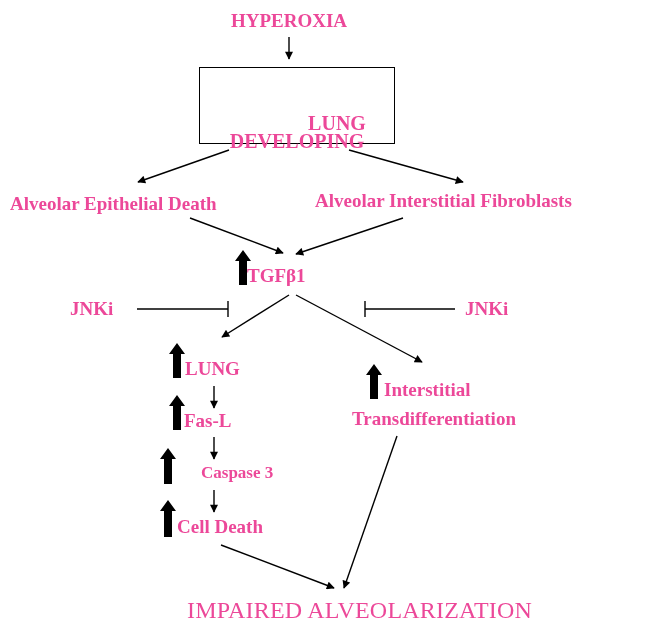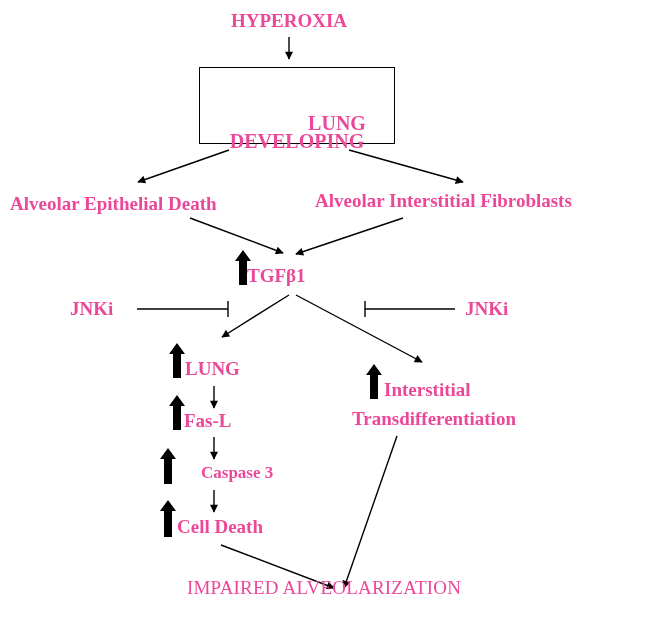--- a/index.html
+++ b/index.html
@@ -76,13 +76,13 @@
 <div class="lbl" style="left:465px; top:299px; font-size:19px;">JNKi</div>
 
 <div class="lbl" style="left:185px; top:359px; font-size:19px;">LUNG</div>
 <div class="lbl" style="left:184px; top:411px; font-size:19px;">Fas-L</div>
 <div class="lbl" style="left:177px; top:464px; font-size:17px;margin-left:24px;">Caspase 3</div>
 <div class="lbl" style="left:177px; top:517px; font-size:19px;">Cell Death</div>
 
 <div class="lbl" style="left:384px; top:380px; font-size:19px;">Interstitial</div>
 <div class="lbl" style="left:352px; top:409px; font-size:19px;">Transdifferentiation</div>
 
-<div class="lbl" style="left:187px; top:578px; font-size:19px; font-weight:normal; letter-spacing:0.2px;">IMPAIRED ALVEOLARIZATION</div>
+<div class="lbl" style="left:187px; top:598px; font-size:24px; font-weight:normal; letter-spacing:0.2px;">IMPAIRED ALVEOLARIZATION</div>
 
 </body></html>

